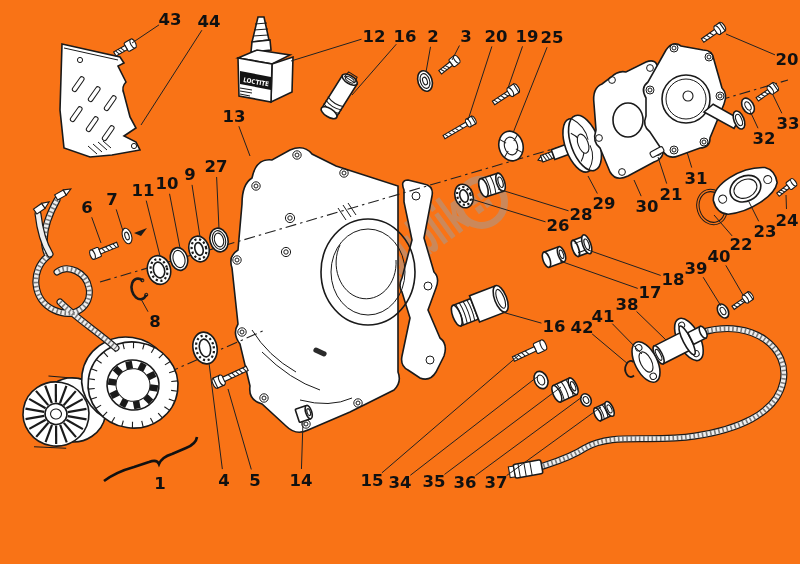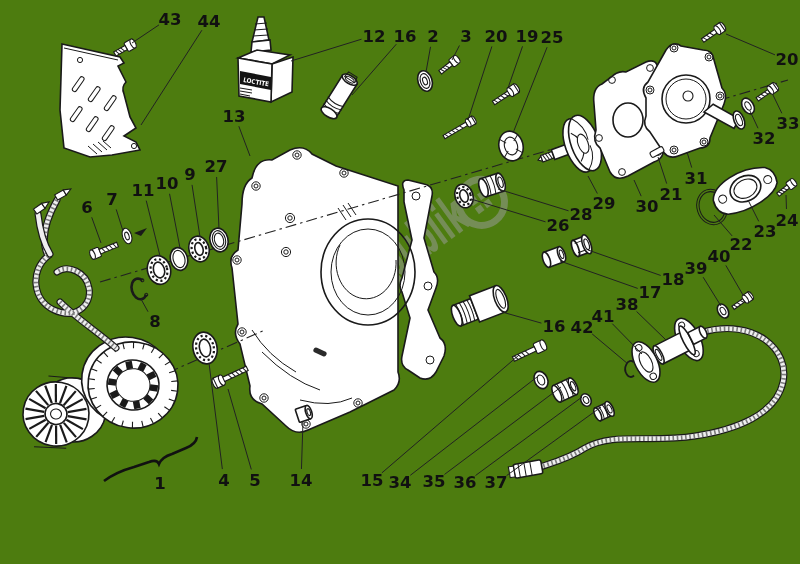--- a/index.html
+++ b/index.html
@@ -1,16 +1,16 @@
 <!DOCTYPE html>
 <html><head>
 <meta charset="utf-8">
 <style>
   html,body{margin:0;padding:0;background:#fff;}
-  #stage{position:relative;width:800px;height:564px;background:#4d7c0f;overflow:hidden;
+  #stage{position:relative;width:800px;height:564px;background:#f97316;overflow:hidden;
          font-family:"DejaVu Sans","Liberation Sans",sans-serif;}
   svg{display:block}
   .ink{stroke:#1a1a1a;fill:none;stroke-width:1.6;}
   .inkthin{stroke:#1a1a1a;fill:none;stroke-width:1;}
   .white{fill:#ffffff;stroke:#1a1a1a;stroke-width:1.6;}
   .whitethin{fill:#ffffff;stroke:#1a1a1a;stroke-width:1.1;}
   .balls{stroke:#1a1a1a;fill:none;stroke-width:2.2;stroke-dasharray:2.2 2.6;}
   .axis{stroke:#222;fill:none;stroke-width:1.1;stroke-dasharray:11 4 2.5 4;}
   .callout-text{font-weight:bold;font-size:16.5px;fill:#111;}
   .leader{stroke:#222;stroke-width:1;}

